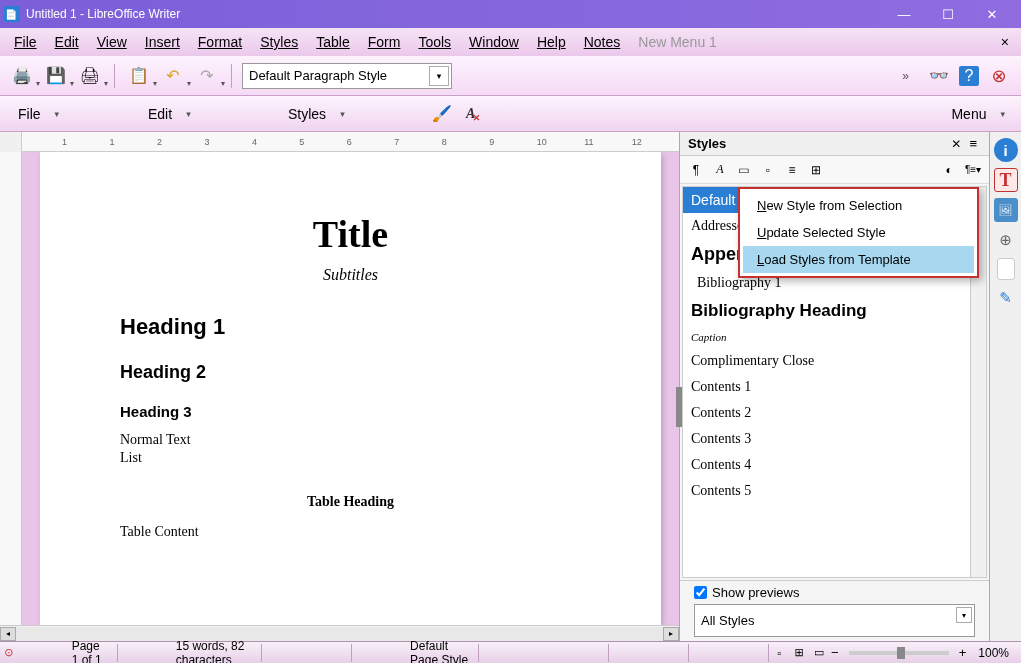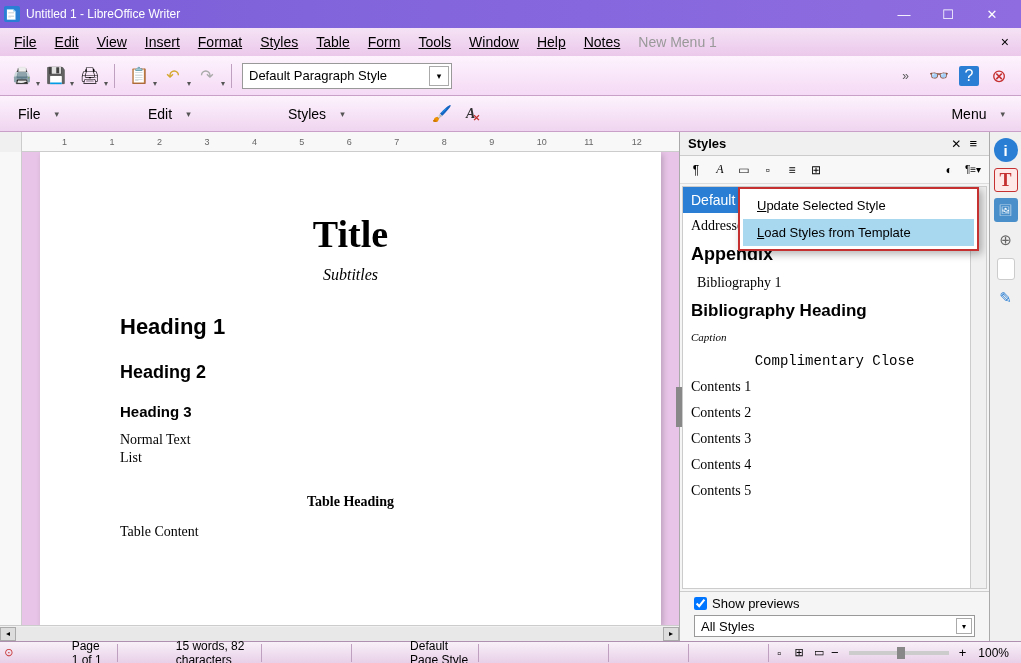--- a/index.html
+++ b/index.html
@@ -68,30 +68,30 @@
     .pt-btn { width: 20px; height: 20px; display: flex; align-items: center; justify-content: center; font-size: 12px; }
     .pt-spacer { flex: 1; }
     .style-list { flex: 1; overflow-y: auto; background: white; border: 1px solid #ccc; margin: 2px; position: relative; }
     .style-item { padding: 5px 8px; font-size: 14px; cursor: default; }
     .style-item.selected { background: #2a7fd4; color: white; }
     .style-item.addressee { font-family: "Times New Roman", serif; }
     .style-item.appendix { font-family: Arial; font-weight: bold; font-size: 18px; }
     .style-item.bib1 { font-family: "Times New Roman", serif; margin-left: 6px; }
     .style-item.bib-heading { font-family: Arial; font-weight: bold; font-size: 17px; }
     .style-item.caption { font-family: "Times New Roman", serif; font-style: italic; font-size: 11px; }
-    .style-item.comp-close { font-family: Liberation Mono, monospace; text-align: center; }
+    .style-item.comp-close { font-family: Liberation Serif, serif; }
     .style-item.contents { font-family: "Times New Roman", serif; }
     
     .ctx-menu { position: absolute; top: 0; left: 55px; width: 241px; background: white; border: 2px solid #c53030; box-shadow: 3px 3px 8px rgba(0,0,0,0.3); z-index: 100; padding: 3px; }
     .ctx-item { padding: 6px 14px; font-size: 13px; }
     .ctx-item.highlight { background: #a8d8f0; }
     .ctx-item span.ul { text-decoration: underline; }
     .panel-bottom { border-top: 1px solid #ccc; padding: 4px 14px; }
     .panel-check { display: flex; align-items: center; gap: 5px; font-size: 13px; margin-bottom: 4px; }
-    .panel-combo { width: 100%; height: 22px; border: 1px solid #999; background: white; display: flex; align-items: center; padding: 0 6px; font-size: 13px; position: relative; }
+    .panel-combo { width: 100%; height: 33px; border: 1px solid #999; background: white; display: flex; align-items: center; padding: 0 6px; font-size: 13px; position: relative; }
     .panel-combo .dd-arrow { position: absolute; right: 2px; top: 2px; width: 16px; height: 16px; border: 1px solid #aaa; display: flex; align-items: center; justify-content: center; font-size: 8px; }
     .style-list-scrollbar { position: absolute; right: 0; top: 0; bottom: 0; width: 16px; background: #f0f0f0; border-left: 1px solid #ccc; }
     
     
     .right-sidebar { width: 32px; background: #f0f0f0; border-left: 1px solid #aaa; display: flex; flex-direction: column; align-items: center; padding-top: 6px; gap: 6px; }
     .sb-icon { width: 24px; height: 24px; display: flex; align-items: center; justify-content: center; font-size: 15px; border-radius: 3px; }
     .sb-icon.info { background: #2a7fd4; color: white; border-radius: 50%; font-weight: bold; }
     .sb-icon.t-red { color: #c53030; font-family: serif; font-weight: bold; font-size: 18px; background: #ffe8e8; border: 1px solid #c53030; }
     .sb-icon.img { background: #4a8fc9; color: white; font-size: 11px; }
     .sb-icon.target { color: #666; }
@@ -255,20 +255,21 @@
       <div class="style-item caption">Caption</div>
       <div class="style-item comp-close">Complimentary Close</div>
       <div class="style-item contents">Contents 1</div>
       <div class="style-item contents">Contents 2</div>
       <div class="style-item contents">Contents 3</div>
       <div class="style-item contents">Contents 4</div>
       <div class="style-item contents">Contents 5</div>
       <div class="style-list-scrollbar"></div>
 
       <div class="ctx-menu">
+        <div class="ctx-item"><span class="ul">N</span><span>ew Style from Selection</span></div>
         <div class="ctx-item"><span class="ul">U</span><span>pdate Selected Style</span></div>
         <div class="ctx-item highlight"><span class="ul">L</span><span>oad Styles from Template</span></div>
       </div>
     </div>
     <div class="panel-bottom">
       <label class="panel-check">
         <input type="checkbox" checked="" style="">
         <span>Show previews</span>
       </label>
       <div class="panel-combo">

